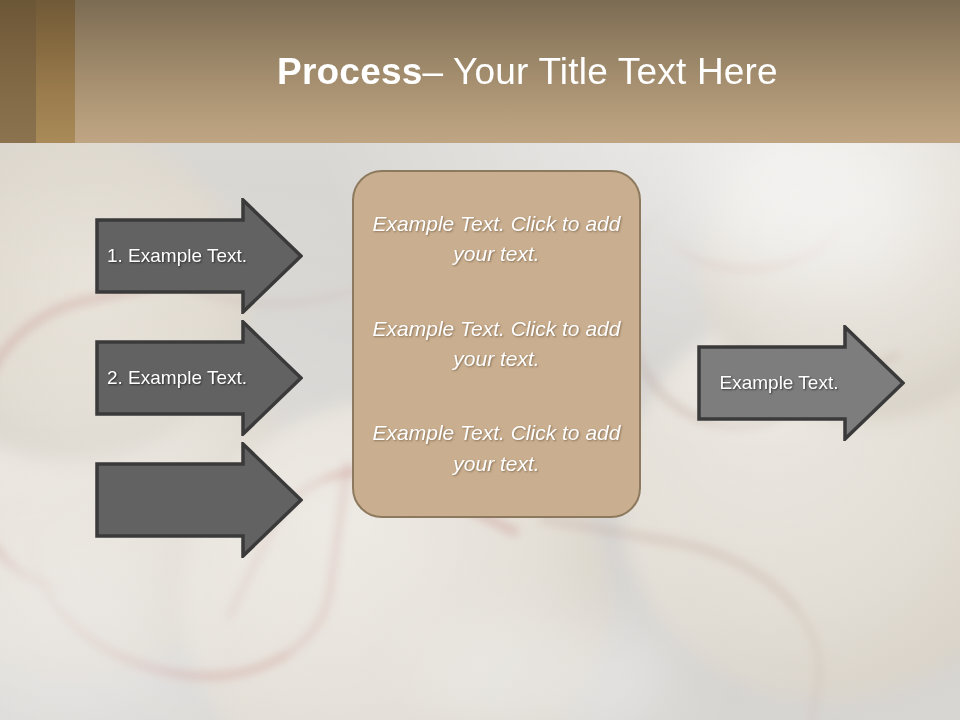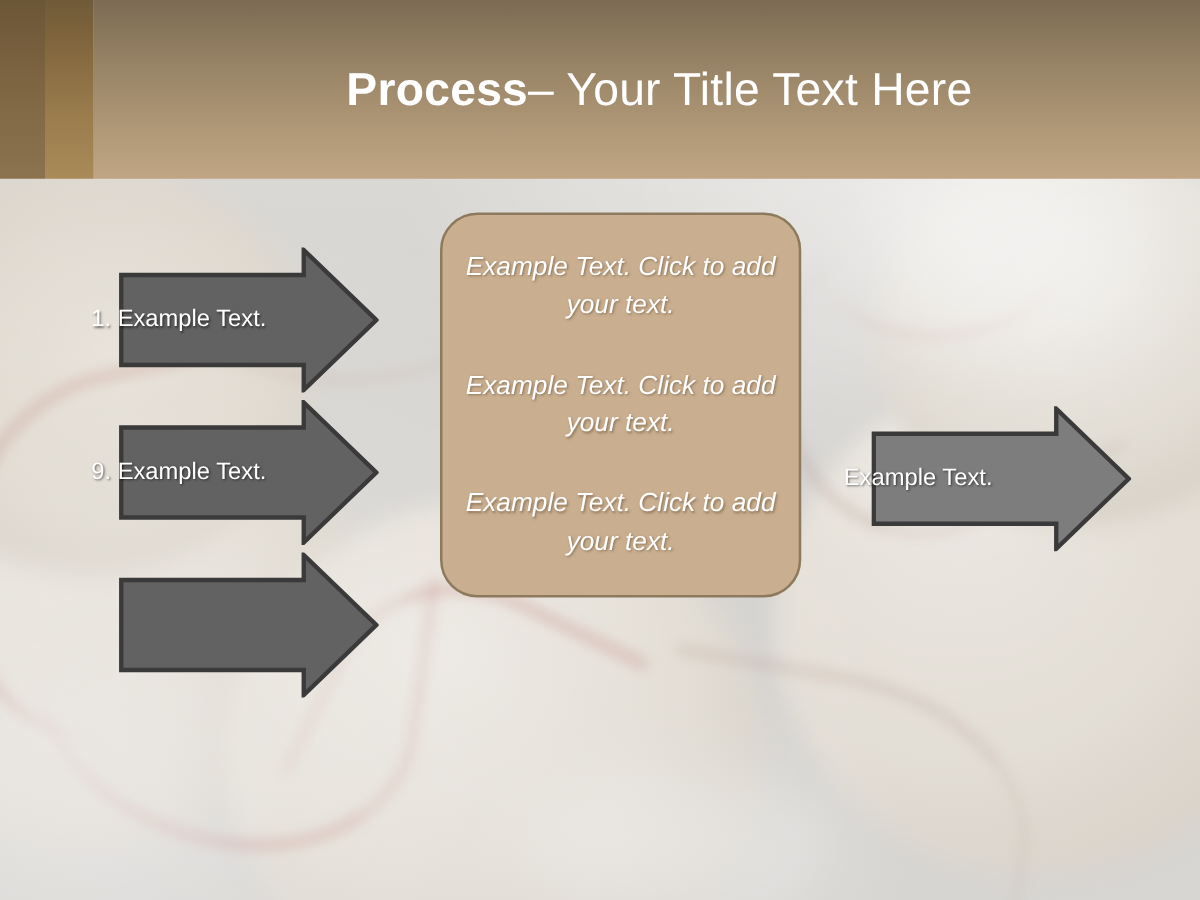--- a/index.html
+++ b/index.html
@@ -81,21 +81,21 @@
     white-space: nowrap;
   }
   .header-title .strong { font-weight: bold; margin-left: 20px; }
   .header-title .light { font-weight: normal; }
 
   
   .arrow {
     position: absolute;
     display: flex;
     align-items: center;
-    justify-content: flex-start;
+    justify-content: center;
   }
   .arrow .shape {
     position: absolute;
     left: 0; top: 0;
     width: 100%; height: 100%;
   }
   .arrow .label {
     position: relative;
     z-index: 2;
     color: #ffffff;
@@ -103,30 +103,30 @@
     white-space: nowrap;
     text-shadow: 1px 1px 2px rgba(0,0,0,0.55);
     
     transform: translateX(-22px);
   }
 
   
   .center-panel {
     position: absolute;
     left: 352px; top: 170px;
-    width: 289px; height: 308px;
+    width: 289px; height: 348px;
     background: #c9ae8f;
     border: 2px solid #8d7a5e;
     border-radius: 30px;
     box-sizing: border-box;
     display: flex;
     flex-direction: column;
     align-items: center;
     justify-content: center;
-    gap: 34px;
+    gap: 44px;
     padding: 10px 18px;
   }
   .center-block {
     color: #ffffff;
     font-size: 21px;
     font-style: italic;
     text-align: center;
     line-height: 1.45;
     text-shadow: 1px 1px 2px rgba(90,70,45,0.55);
     width: 100%;
@@ -202,21 +202,21 @@
     <svg class="shape" viewBox="0 0 208 116" preserveAspectRatio="none">
       <polygon points="2,22 148,22 148,2 206,58 148,114 148,94 2,94" fill="#626262" stroke="#3a3a3a" stroke-width="3.5" stroke-linejoin="miter"></polygon>
     </svg>
     <span class="label">1. Example Text.</span>
   </div>
 
   <div class="arrow" style="left:95px; top:320px; width:208px; height:116px;">
     <svg class="shape" viewBox="0 0 208 116" preserveAspectRatio="none">
       <polygon points="2,22 148,22 148,2 206,58 148,114 148,94 2,94" fill="#626262" stroke="#3a3a3a" stroke-width="3.5" stroke-linejoin="miter"></polygon>
     </svg>
-    <span class="label">9. Example Text.</span>
+    <span class="label">2. Example Text.</span>
   </div>
 
   <div class="arrow" style="left:95px; top:442px; width:208px; height:116px;">
     <svg class="shape" viewBox="0 0 208 116" preserveAspectRatio="none">
       <polygon points="2,22 148,22 148,2 206,58 148,114 148,94 2,94" fill="#626262" stroke="#3a3a3a" stroke-width="3.5" stroke-linejoin="miter"></polygon>
     </svg>
   </div>
 
   <div class="center-panel">
     <div class="center-block">Example Text. Click  to add your text.</div>

